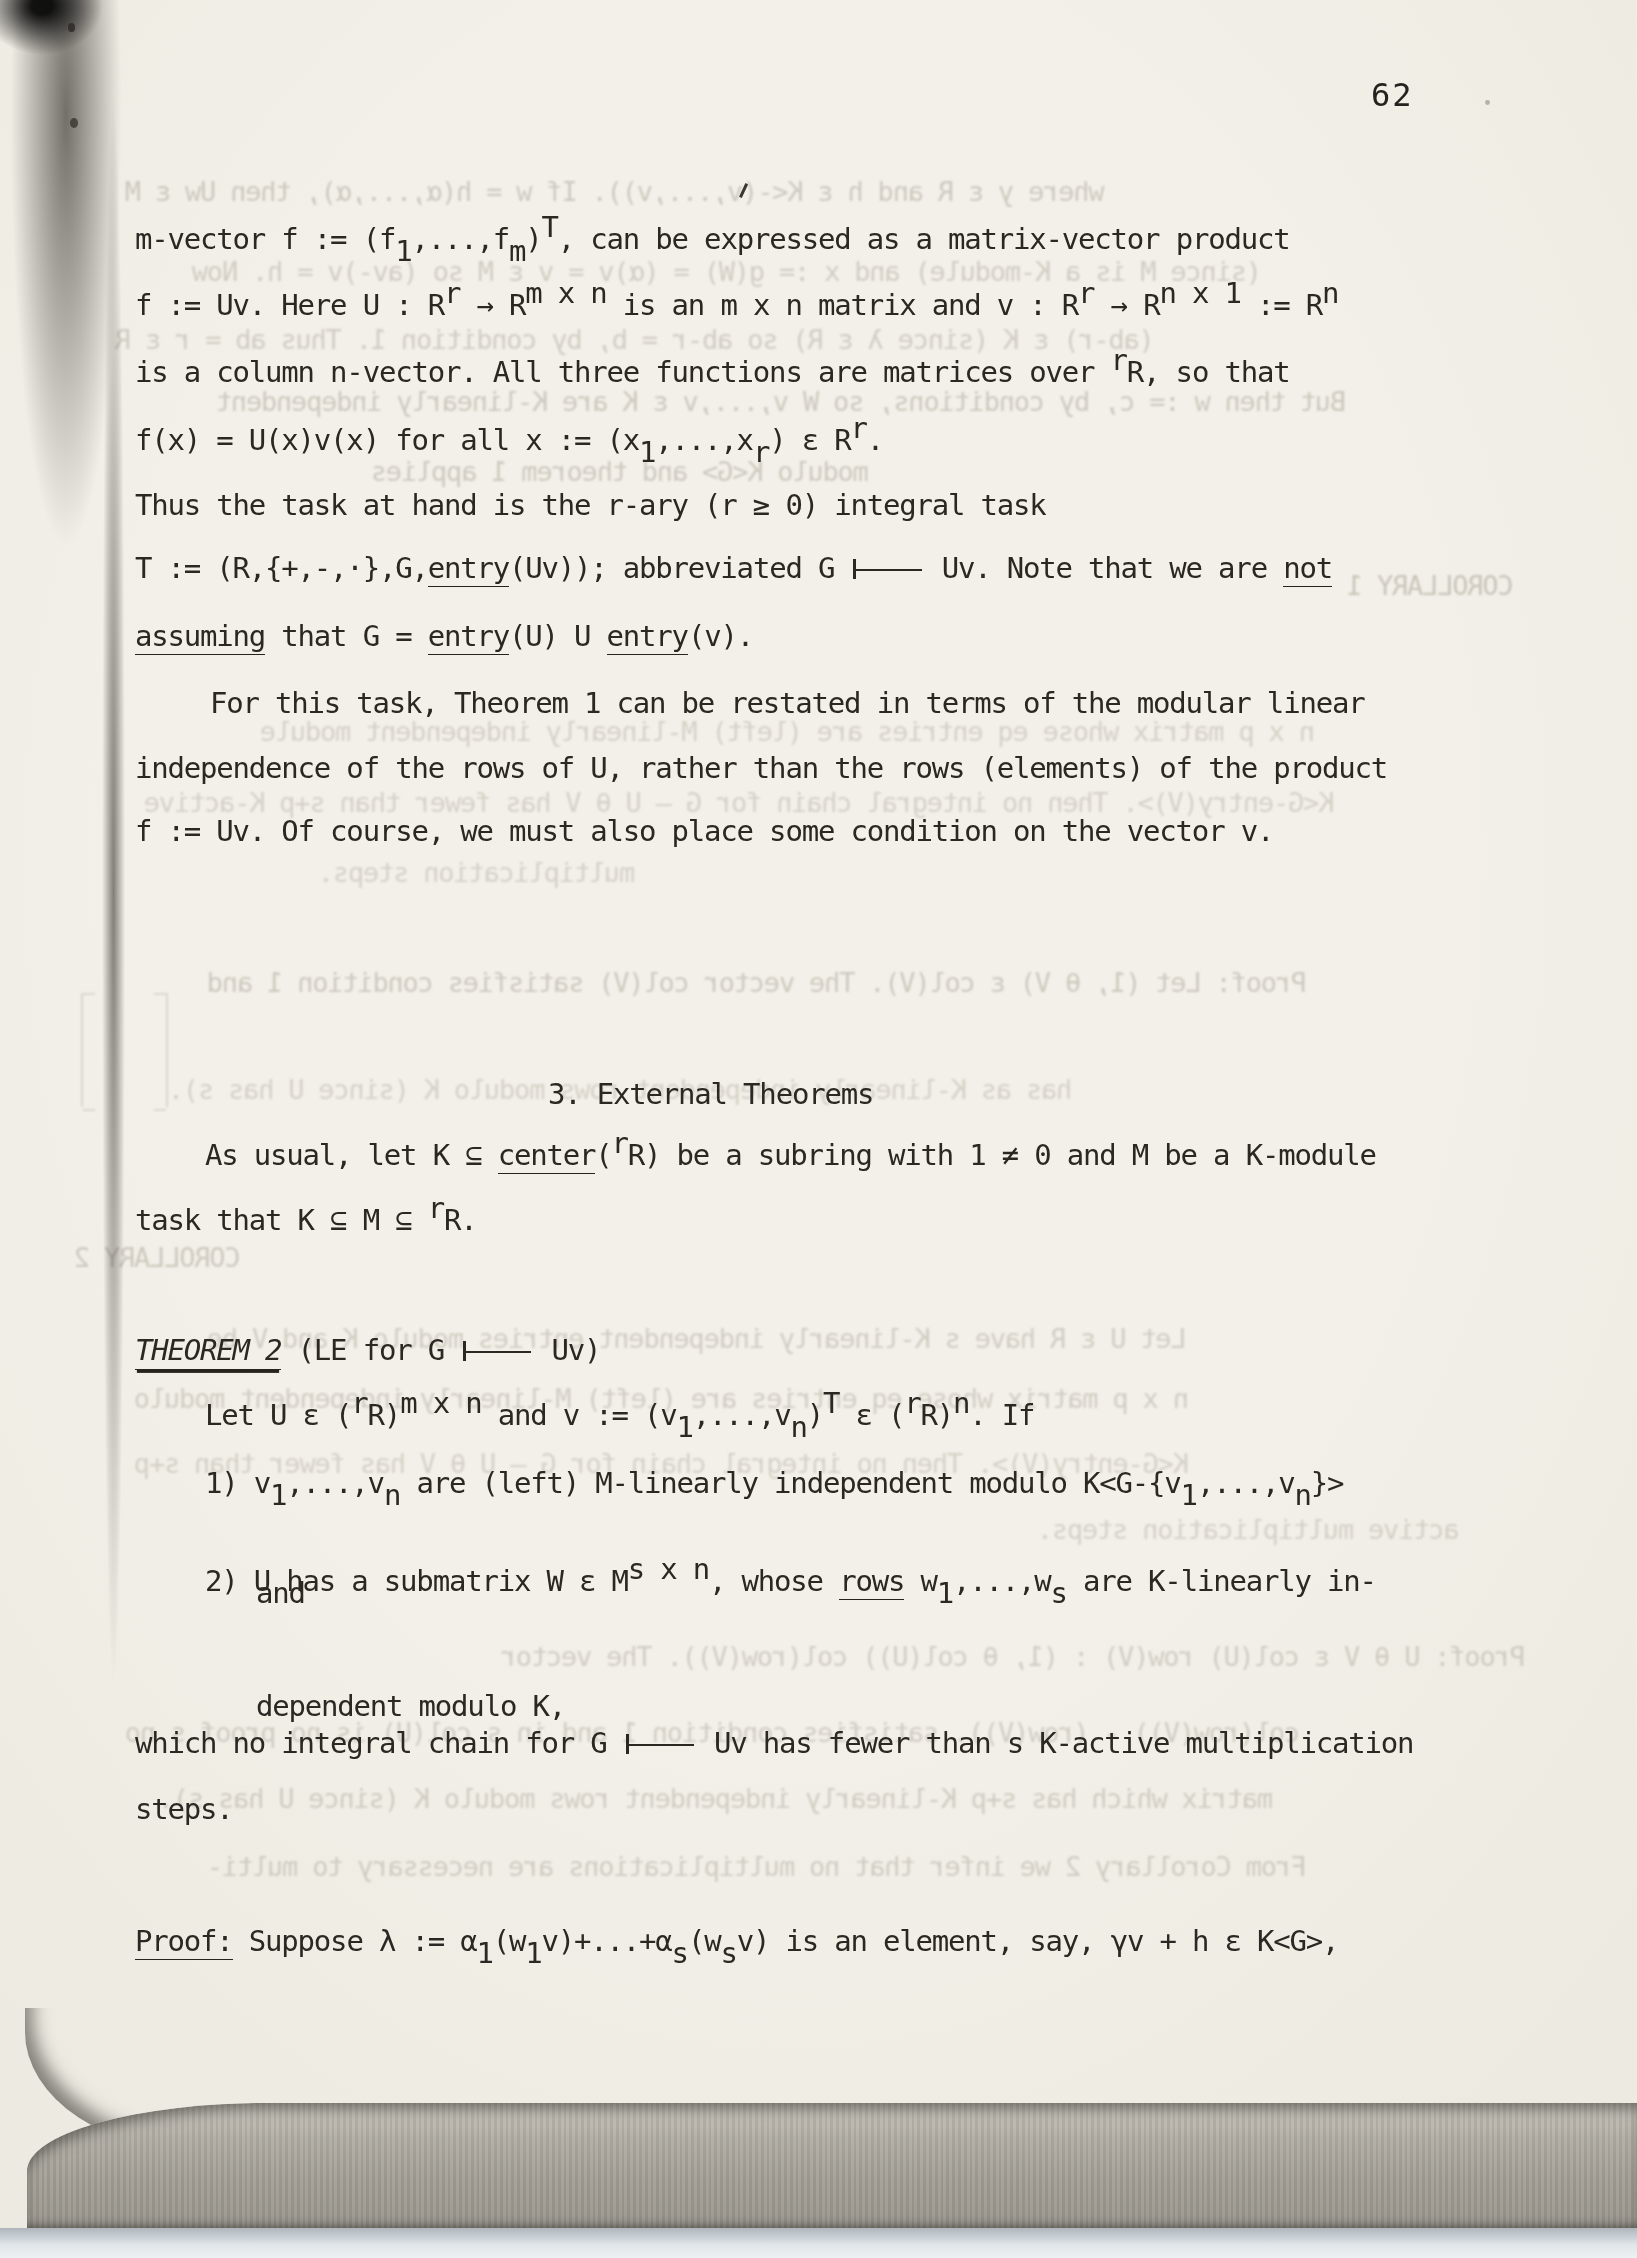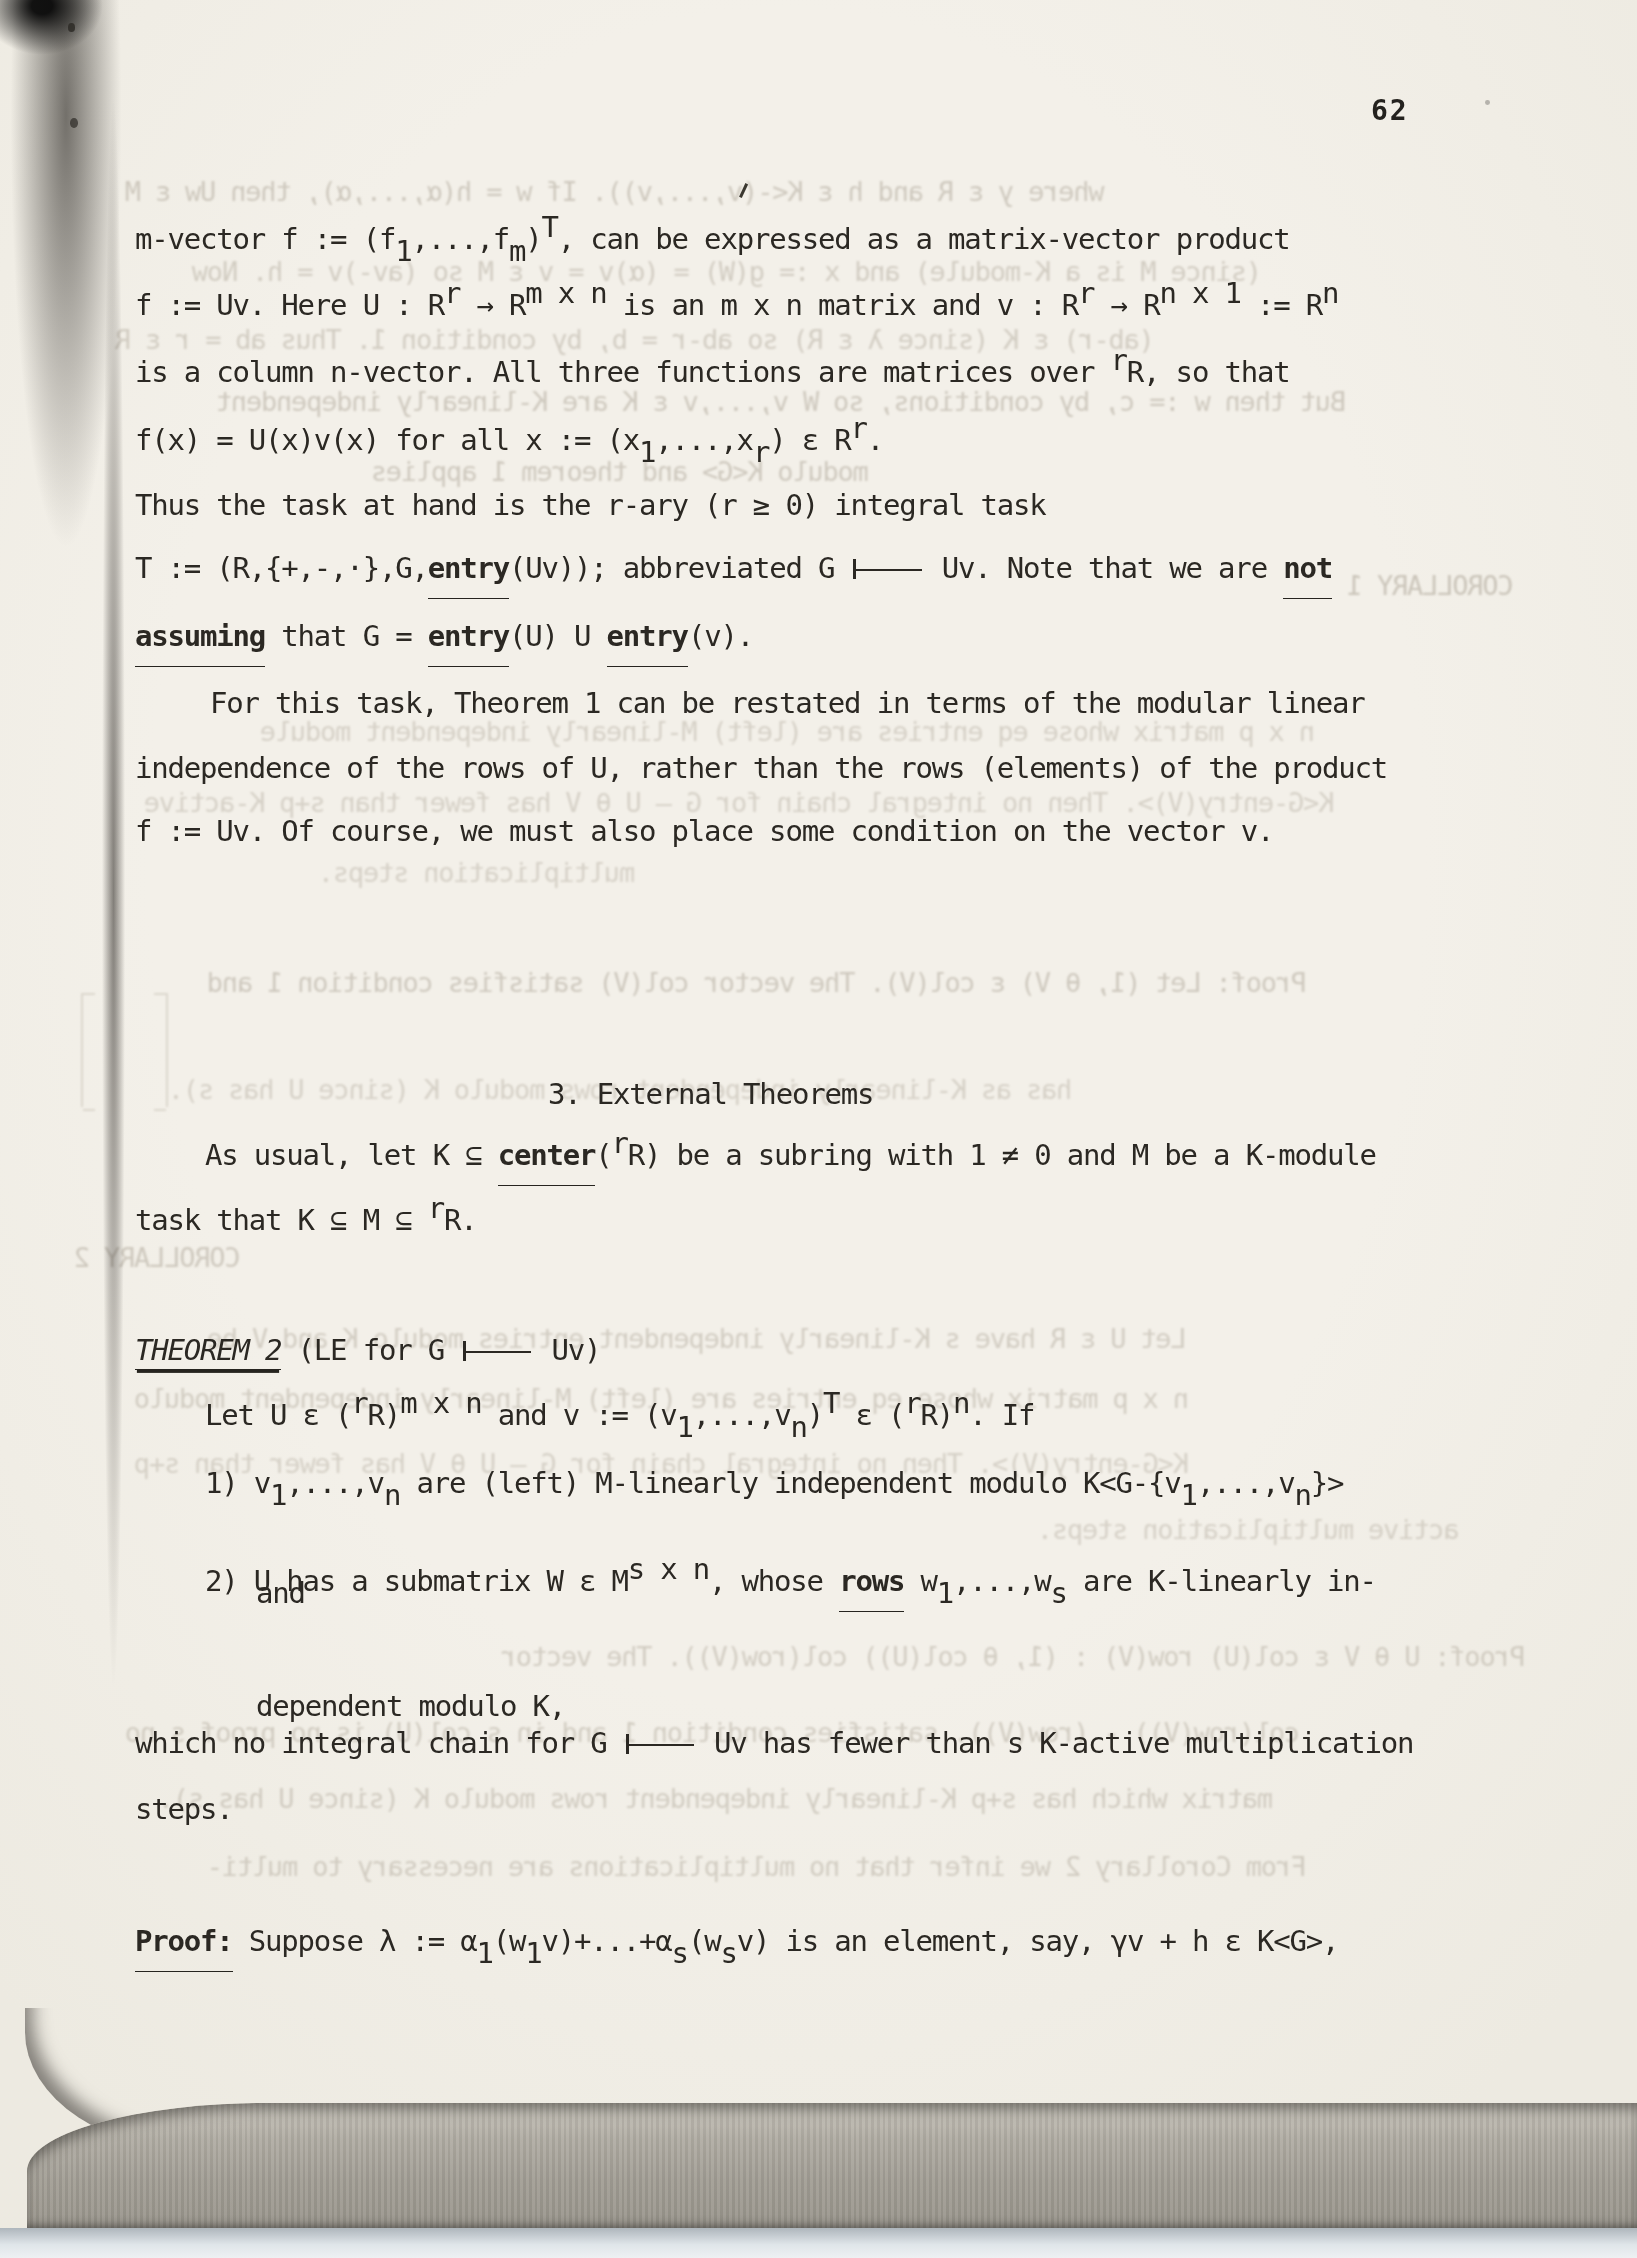--- a/index.html
+++ b/index.html
@@ -45,28 +45,28 @@
     border-top:2.9px solid #a79f90;border-bottom:2.9px solid #a79f90;}
   .bleed-bracket::after{content:"";position:absolute;right:0;top:0;width:11.6px;height:100%;
     border-top:2.9px solid #a79f90;border-bottom:2.9px solid #a79f90;}
 
   
   .tline{position:absolute;white-space:nowrap;
     font-size:29px;letter-spacing:-1.2px;line-height:33px;}
   .seg{display:inline;}
   .seg.sub{position:relative;top:11.6px;}
   .seg.sup{position:relative;top:-11.6px;}
-  .seg.u{border-bottom:1.9px solid #26241f;padding-bottom:13px;font-weight:bold;}
+  .seg.u{border-bottom:1.9px solid #26241f;padding-bottom:1px;}
   .seg.u2{border-bottom:1.9px solid #26241f;box-shadow:0 4.8px 0 -1.9px #26241f;padding-bottom:1.9px;font-style:italic;}
   .mapsto{display:inline-block;width:75px;height:21px;position:relative;vertical-align:-2.9px;}
   .mapsto::before{content:"";position:absolute;left:2.9px;top:-1px;width:2.9px;height:20px;background:currentColor;}
   .mapsto::after{content:"";position:absolute;left:2.9px;right:3.9px;top:8.7px;height:2.9px;background:currentColor;}
 
-  .page-number{position:absolute;left:1371px;top:94px;
-    font-size:28px;font-weight:700;letter-spacing:1.9px;color:#24221e;}
+  .page-number{position:absolute;left:1371px;top:76px;
+    font-size:32px;font-weight:400;letter-spacing:1.9px;color:#24221e;}
 </style>
 </head>
 <body>
 
 <div class="page">
 
   <div id="bleed-layer">
       <div class="bleed" style="left: 126px; top: 176px; opacity: 0.5;">where y ε R and h ε K&lt;-(v,...,v)). If w = h(α,...,α), then Uw ε M</div>
       <div class="bleed" style="left: 193px; top: 256px; opacity: 0.45;">(since M is a K-module) and x := g(W) = (α)v = v ε M so (av-)v = h. Now</div>
       <div class="bleed" style="left: 116px; top: 324px; opacity: 0.45;">(ab-r) ε K (since λ ε R) so ab-r = b, by condition 1. Thus ab = r ε R</div>

